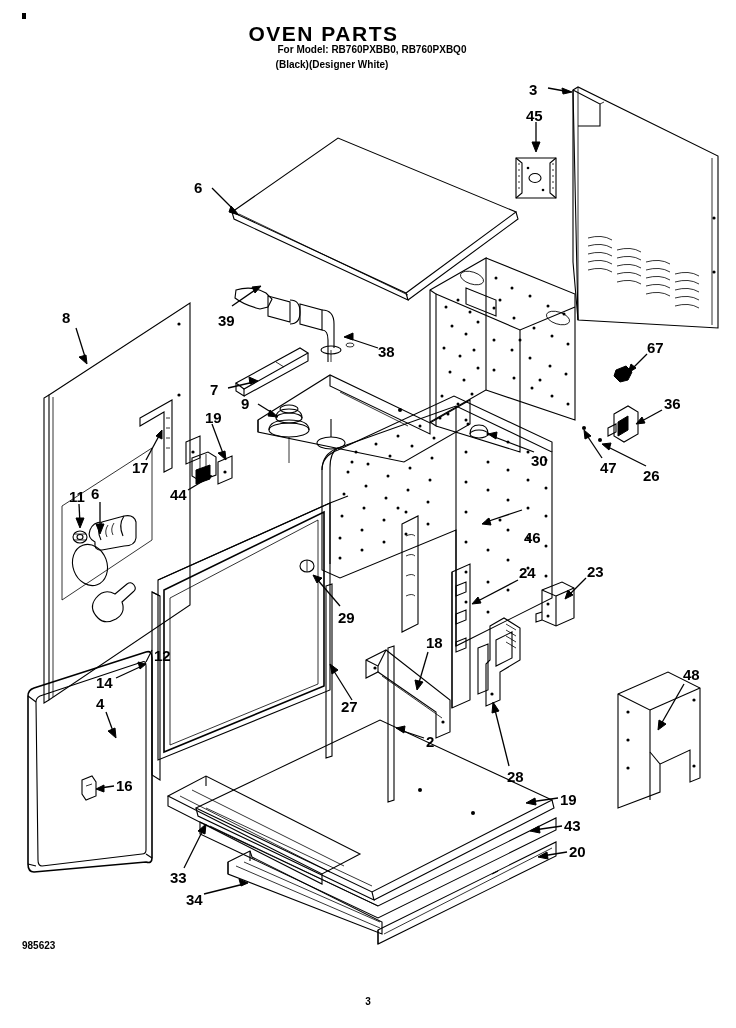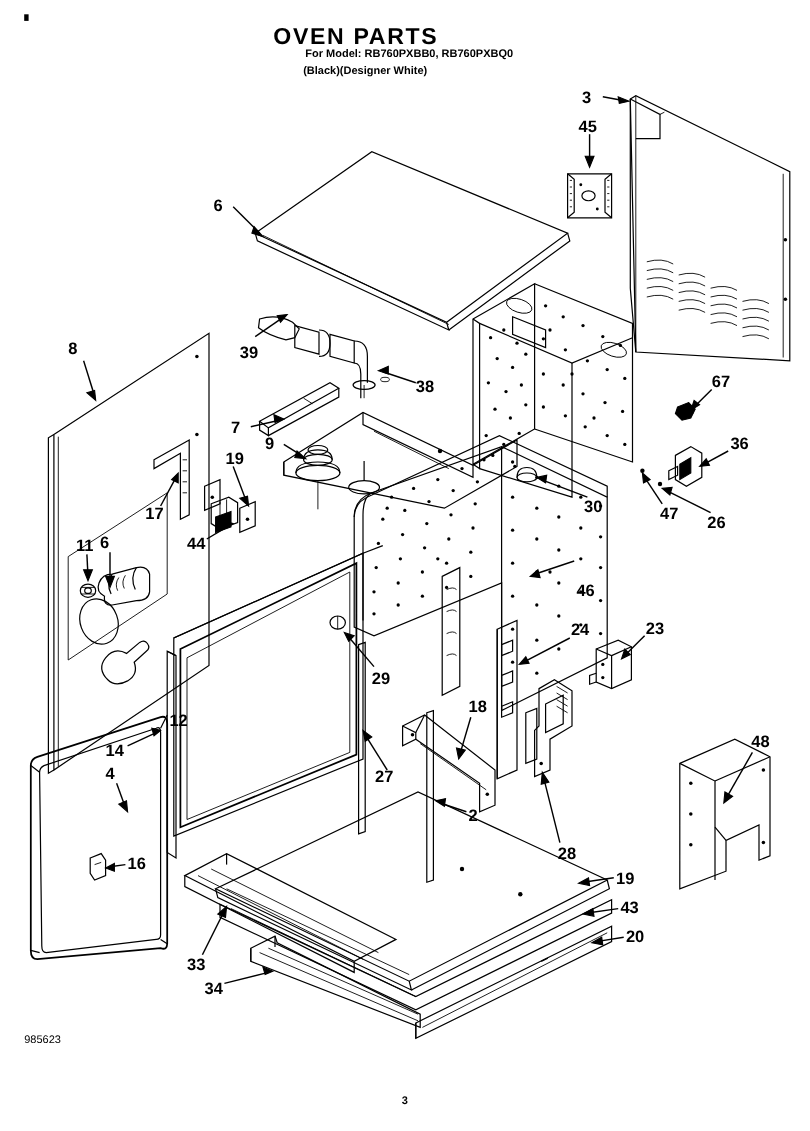--- a/index.html
+++ b/index.html
@@ -4,21 +4,21 @@
 <style>
   html,body{margin:0;padding:0;background:#fff;}
   body{width:736px;height:1028px;position:relative;overflow:hidden;
        font-family:"Liberation Sans",sans-serif;color:#000;}
   #sheet{position:absolute;inset:0;width:736px;height:1028px;}
   .ttl{font-weight:bold;text-align:center;}
   #title{position:absolute;left:6px;top:22px;width:635px;font-size:21px;
          letter-spacing:1.5px;}
   #model{position:absolute;left:4px;top:44px;width:736px;font-size:10px;}
   #finish{position:absolute;left:0;top:59px;width:664px;font-size:10px;}
-  #partno{position:absolute;left:22px;top:940px;font-size:10px;font-weight:normal;}
+  #partno{position:absolute;left:22px;top:940px;font-size:10px;font-weight:bold;}
   #pageno{position:absolute;left:0;top:996px;width:736px;text-align:center;
           font-size:10px;font-weight:bold;}
   #tick{position:absolute;left:22px;top:13px;width:4px;height:6px;background:#000;}
   .cal{position:absolute;font-size:15px;font-weight:bold;line-height:1;}
   svg{position:absolute;left:0;top:0;}
   .ln{fill:none;stroke:#000;stroke-width:1.1;}
   .ln2{fill:none;stroke:#000;stroke-width:1.6;}
   .thin{fill:none;stroke:#000;stroke-width:0.8;}
   .ldr{fill:none;stroke:#000;stroke-width:1.3;}
   .blk{fill:#000;stroke:#000;stroke-width:1;}

